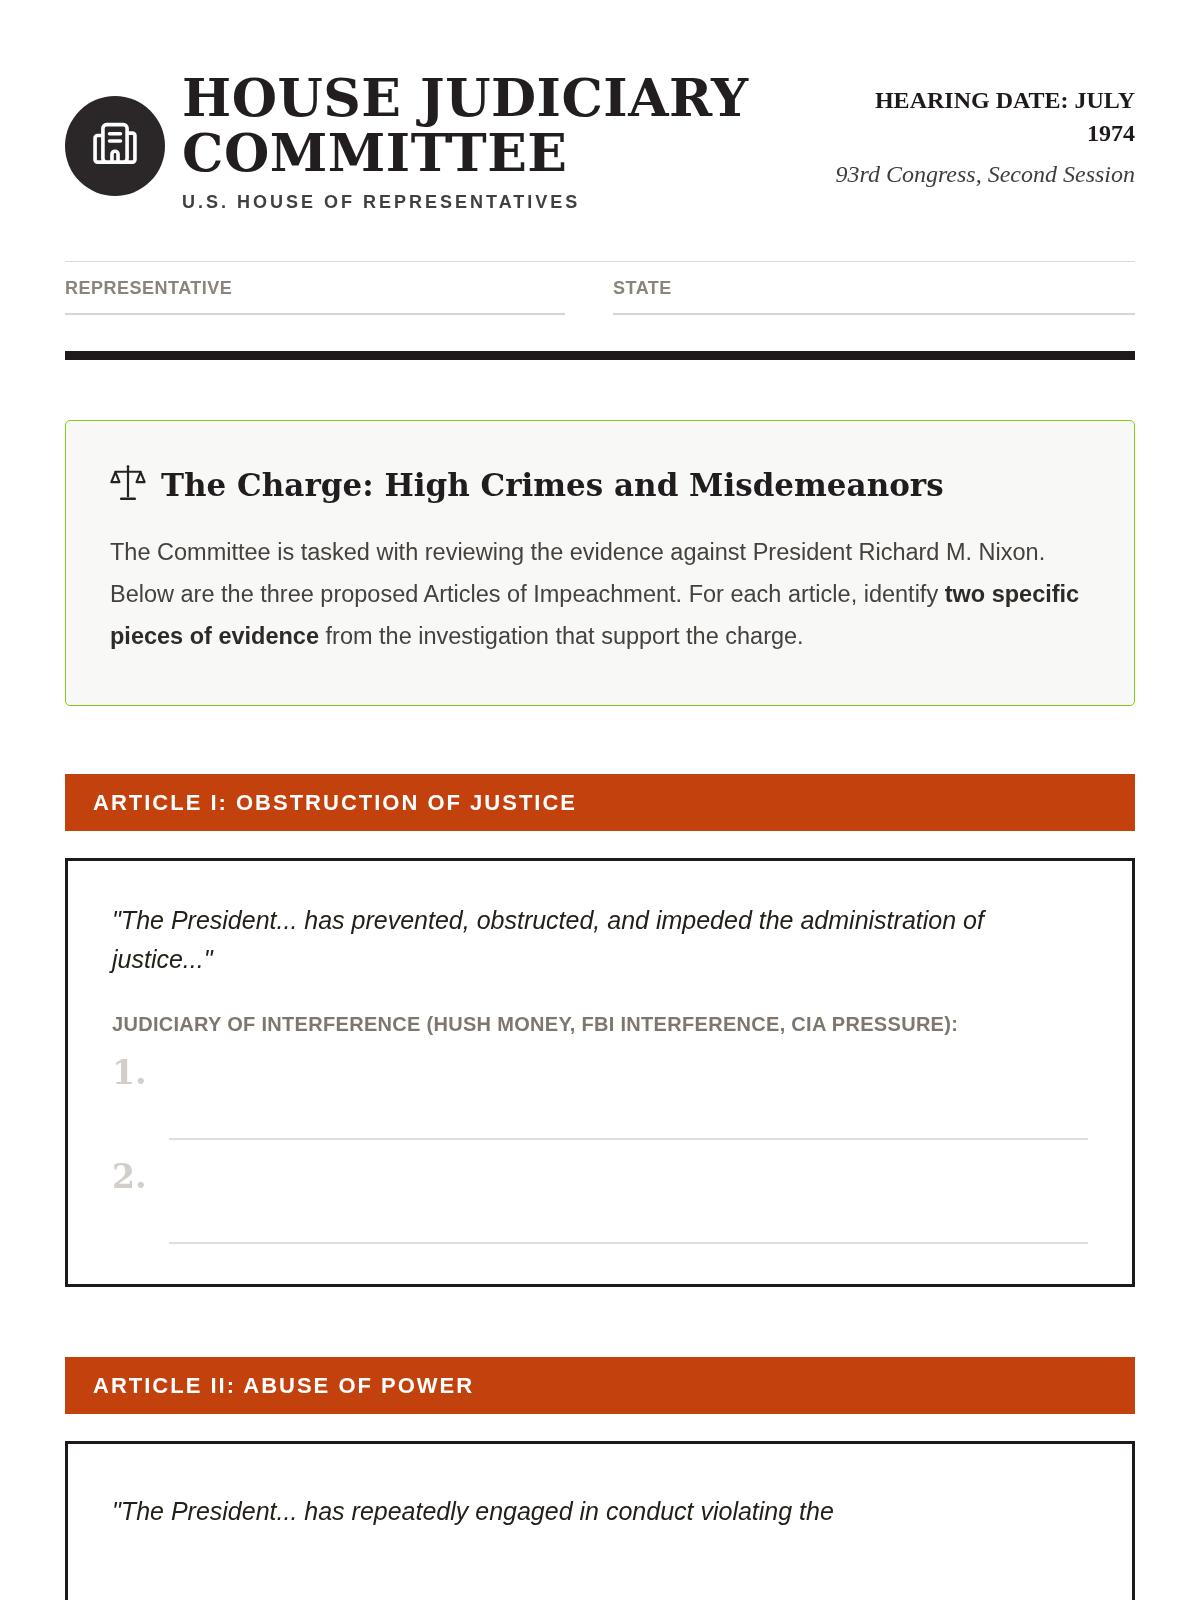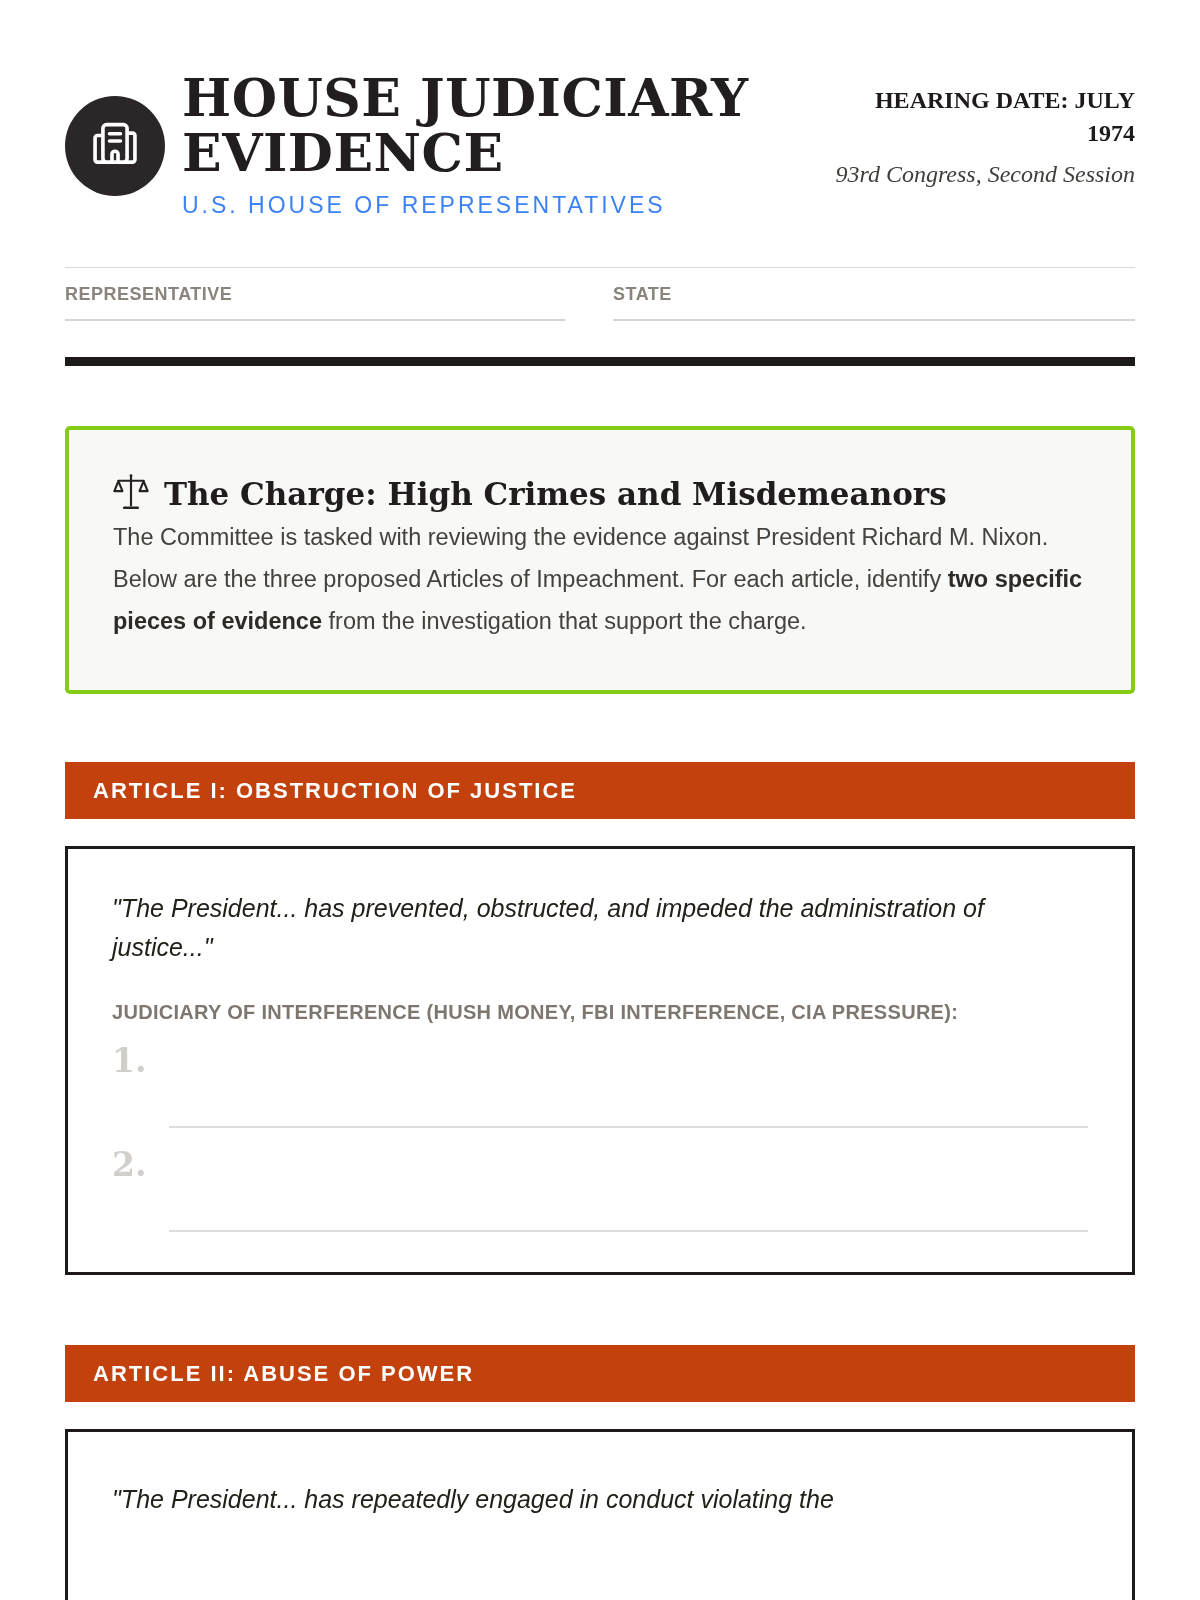--- a/index.html
+++ b/index.html
@@ -17,47 +17,47 @@
   .logo {
     width: 100px; height: 100px; border-radius: 50%;
     background: #2b2728; flex-shrink: 0; margin-top: 26px;
     display: flex; align-items: center; justify-content: center;
   }
   .title-line {
     font-family: "DejaVu Serif", serif; font-weight: bold;
     font-size: 52px; line-height: 55px; color: #221e1f; letter-spacing: 0.5px;
   }
   .org-subtitle {
-    margin-top: 12px; font-size: 23px; font-weight: normal;
-    color: #3b82f6; letter-spacing: 3px;
+    margin-top: 12px; font-size: 18px; font-weight: bold;
+    color: #404040; letter-spacing: 3px;
   }
   .header-meta { width: 300px; text-align: right; padding-top: 14px; flex-shrink: 0; font-family: Liberation Serif, serif; }
   .hearing-date { font-size: 24px; font-weight: bold; color: #1d1a19; line-height: 33px; }
   .session-note { margin-top: 8px; font-size: 24px; font-style: italic; color: #403c39; line-height: 33px; }
 
   .divider { margin-top: 48px; border-top: 1px solid #dcdad7; }
 
   
   .fields { display: flex; gap: 48px; margin-top: 16px; }
   .field-1 { width: 500px; }
   .field-2 { flex: 1; }
   .field-label { font-size: 18px; font-weight: bold; color: #8a847d; letter-spacing: 0.5px; }
   .field-line { height: 16px; border-bottom: 2px solid #d8d5d1; }
 
   .thick-bar { height: 9px; background: #1d1a19; margin-top: 36px; }
 
   
   .charge-box {
     margin-top: 60px; background: #f8f8f6;
-    border: 4px solid #84cc16; border-radius: 5px;
+    border: 1px solid #84cc16; border-radius: 5px;
     padding: 42px 44px 48px;
   }
   .charge-head { display: flex; align-items: center; gap: 15px; }
   .charge-title { font-family: "DejaVu Serif", serif; font-weight: bold; font-size: 31px; color: #211d1e; }
-  .charge-body { font-size: 23.5px; line-height: 42px; color: #45413c; max-width: 990px; }
+  .charge-body { margin-top: 24px; font-size: 23.5px; line-height: 42px; color: #45413c; max-width: 990px; }
   .charge-body b { color: #2e2b27; }
 
   
   .article-bar {
     margin-top: 68px; height: 57px; background: #c2410c; color: #ffffff;
     display: flex; align-items: center; padding: 0 28px;
     font-size: 22px; font-weight: bold; letter-spacing: 2px;
   }
   .article-bar.second { margin-top: 70px; }
   .article-box {
@@ -95,21 +95,21 @@
             <rect x="29.5" y="15" width="11" height="24" rx="2"></rect>
             <rect x="14" y="8" width="20" height="31" rx="3" fill="#2b2728"></rect>
             <line x1="19.5" y1="15.5" x2="28.5" y2="15.5"></line>
             <line x1="19.5" y1="21.5" x2="28.5" y2="21.5"></line>
             <path d="M21.5 39 v-6.5 a2.5 2.5 0 0 1 5 0 V39"></path>
           </svg>
         </span>
       </div>
       <div class="brand-text">
         <div class="title-line">HOUSE JUDICIARY</div>
-        <div class="title-line">EVIDENCE</div>
+        <div class="title-line">COMMITTEE</div>
         <div class="org-subtitle">U.S. HOUSE OF REPRESENTATIVES</div>
       </div>
     </div>
     <div class="header-meta">
       <div class="hearing-date">HEARING DATE: JULY 1974</div>
       <div class="session-note">93rd Congress, Second Session</div>
     </div>
   </div>
 
   <div class="divider"></div>

